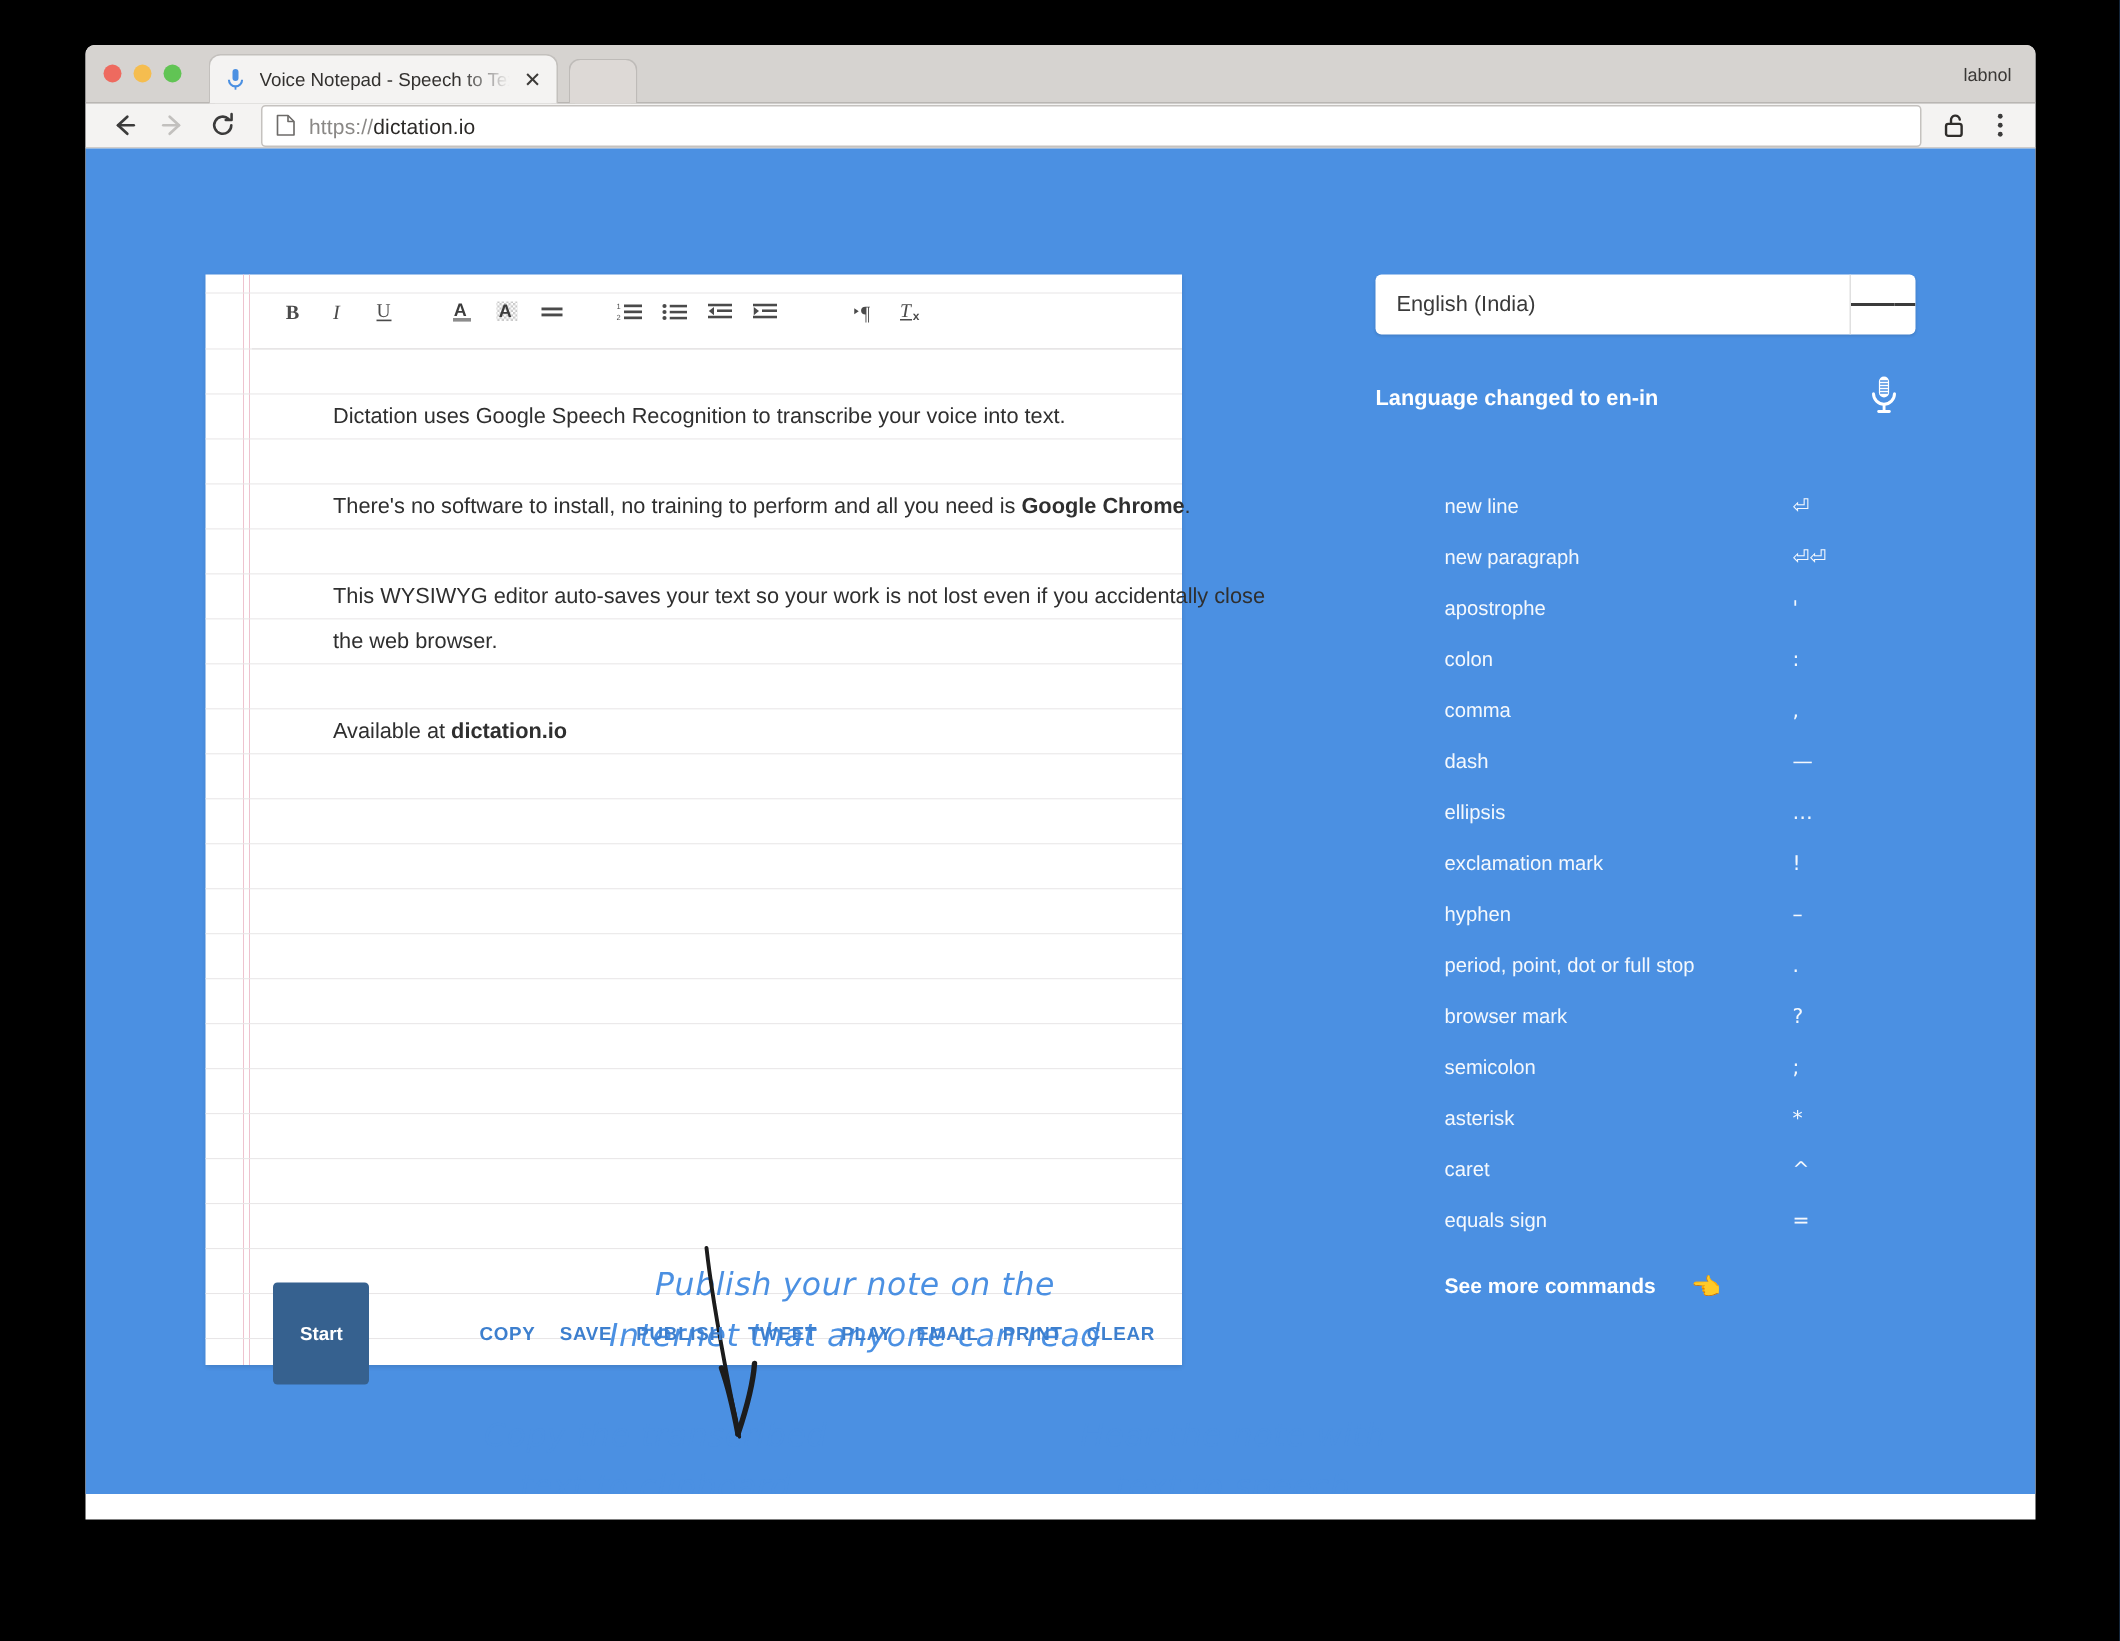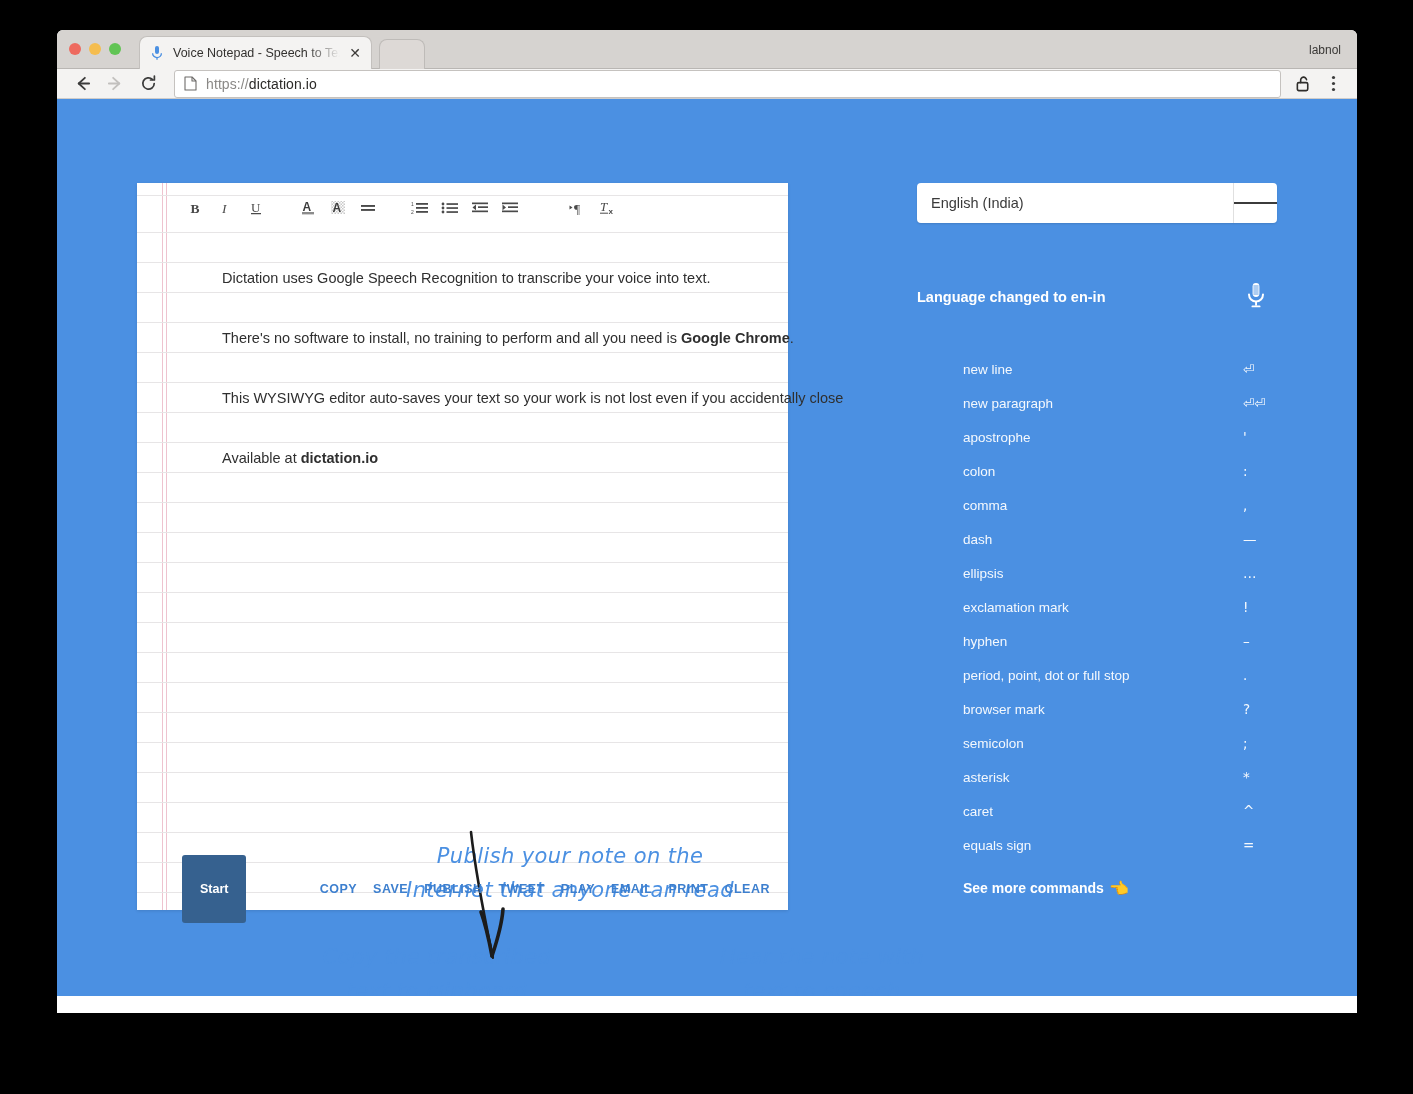--- a/index.html
+++ b/index.html
@@ -234,58 +234,57 @@
     color: #3a3a3a;
   }
   .lang-handle {
     width: 44px; height: 100%;
     border-left: 1px solid #e0e0e0;
     display: flex; align-items: center; justify-content: center;
   }
   .ham-bar { display:block; width:17px; height:2px; background:#3b3b3b; margin:2px 0;}
 
   .status-row {
-    margin-top: 58px;
+    margin-top: 26px;
     display: flex; align-items: center;
     min-height: 32px;
   }
   .status-text {
     color: #fff;
     font-size: 14.5px;
     font-weight: 700;
   }
   .mic-big { margin-left: auto; margin-right: 10px; }
 
   .cmd-list { margin-top: 48px; padding-left: 46px; }
   .cmd-row {
     display: flex;
     align-items: baseline;
     height: 34px;
-    gap: 48px;
   }
   .cmd-name {
     color: #ffffff;
     opacity: .94;
     font-size: 13.5px;
     flex: 0 0 232px;
   }
   .cmd-sym {
     color: #ffffff;
     opacity: .94;
     font-size: 13.5px;
     font-family: "DejaVu Sans", sans-serif;
   }
   .see-more {
     display: flex; align-items: center;
     height: 34px;
     color: #fff;
     font-size: 14px;
     font-weight: 700;
     text-decoration: none;
-    gap: 6px;
+    gap: 24px;
   }
   .see-more .emoji { font-size: 16px; font-family: "DejaVu Sans", sans-serif; }
 </style>
 </head>
 <body>
 
 <div class="browser-window">
 
   <div class="tabstrip">
     <div class="traffic">
@@ -454,20 +453,21 @@
         </div>
       </div>
 
       <div class="doc-body">
         <div class="doc-line blank">&nbsp;</div>
         <div class="doc-line">Dictation uses Google Speech Recognition to transcribe your voice into text.</div>
         <div class="doc-line blank">&nbsp;</div>
         <div class="doc-line">There's no software to install, no training to perform and all you need is <b>Google Chrome</b>.</div>
         <div class="doc-line blank">&nbsp;</div>
         <div class="doc-line">This WYSIWYG editor auto-saves your text so your work is not lost even if you accidentally close</div>
+        <div class="doc-line">the web browser.</div>
         <div class="doc-line blank">&nbsp;</div>
         <div class="doc-line">Available at <b>dictation.io</b></div>
       </div>
 
       <div class="hand hand-publish">Publish your note on the
 Internet that anyone can read</div>
       <div class="hand hand-copy">Copy the transcribed
 text to clipboard</div>
       <div class="hand hand-hear">Hear the note with
 text to speech</div>

